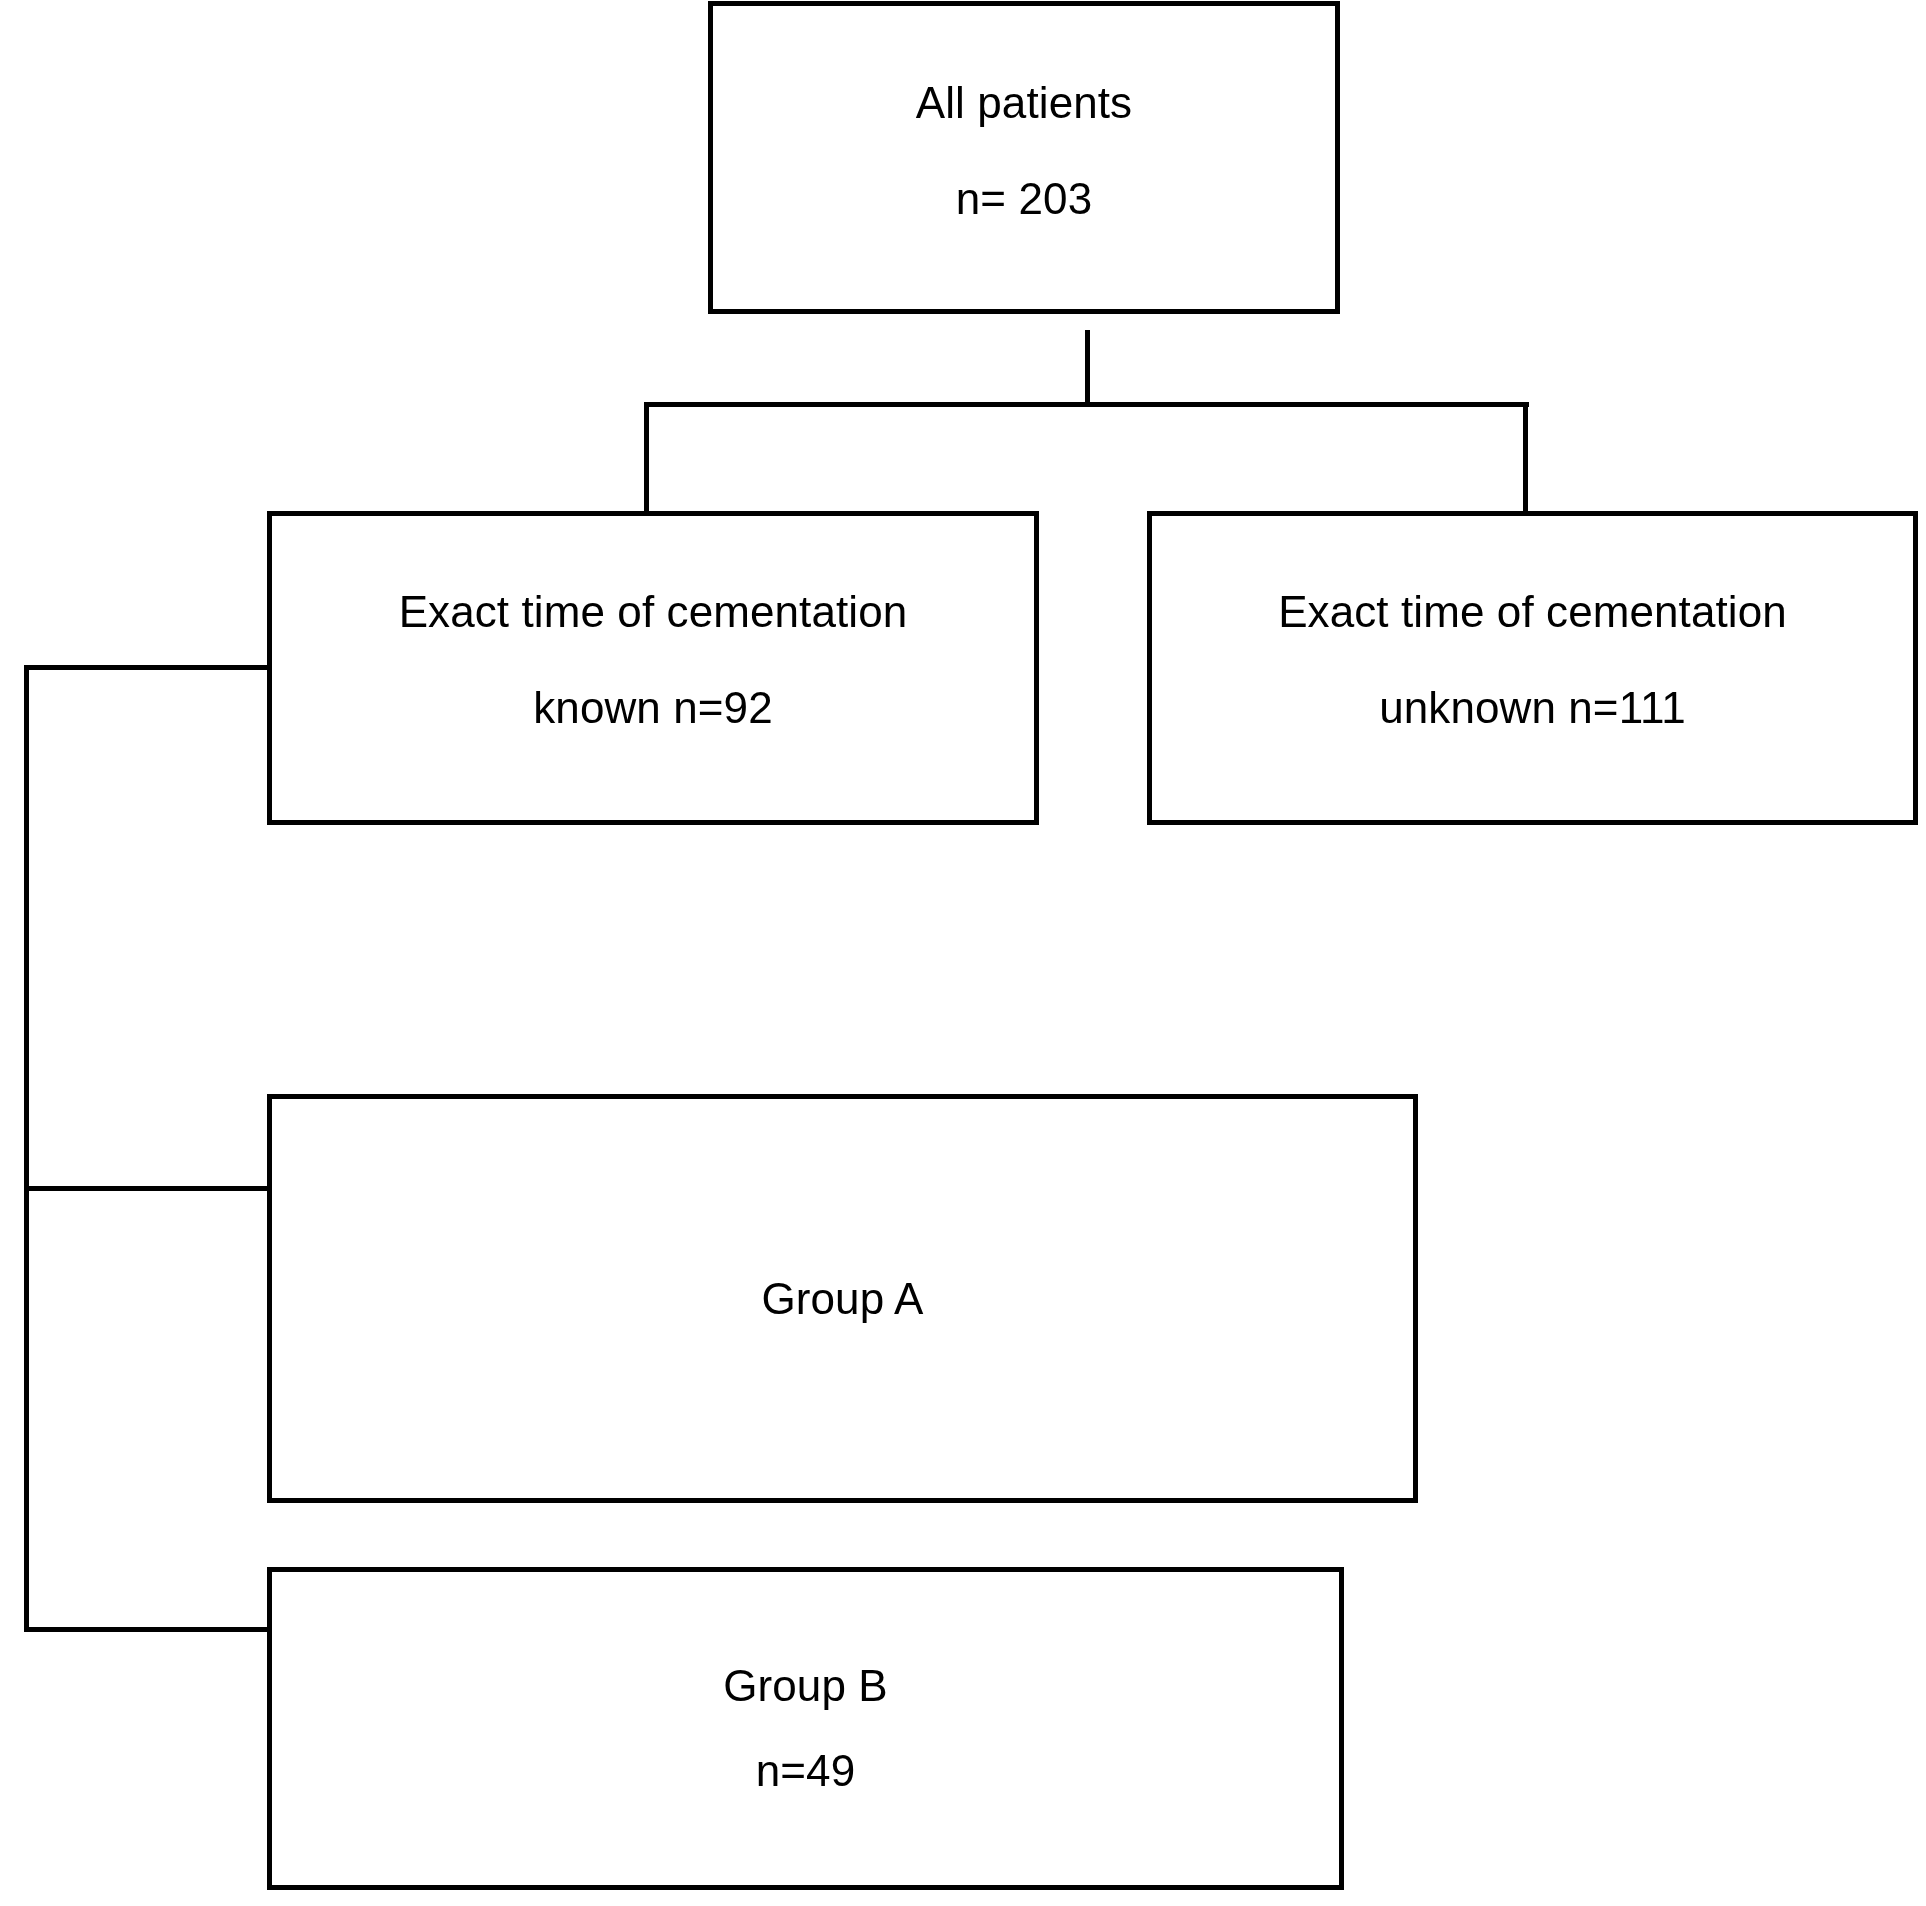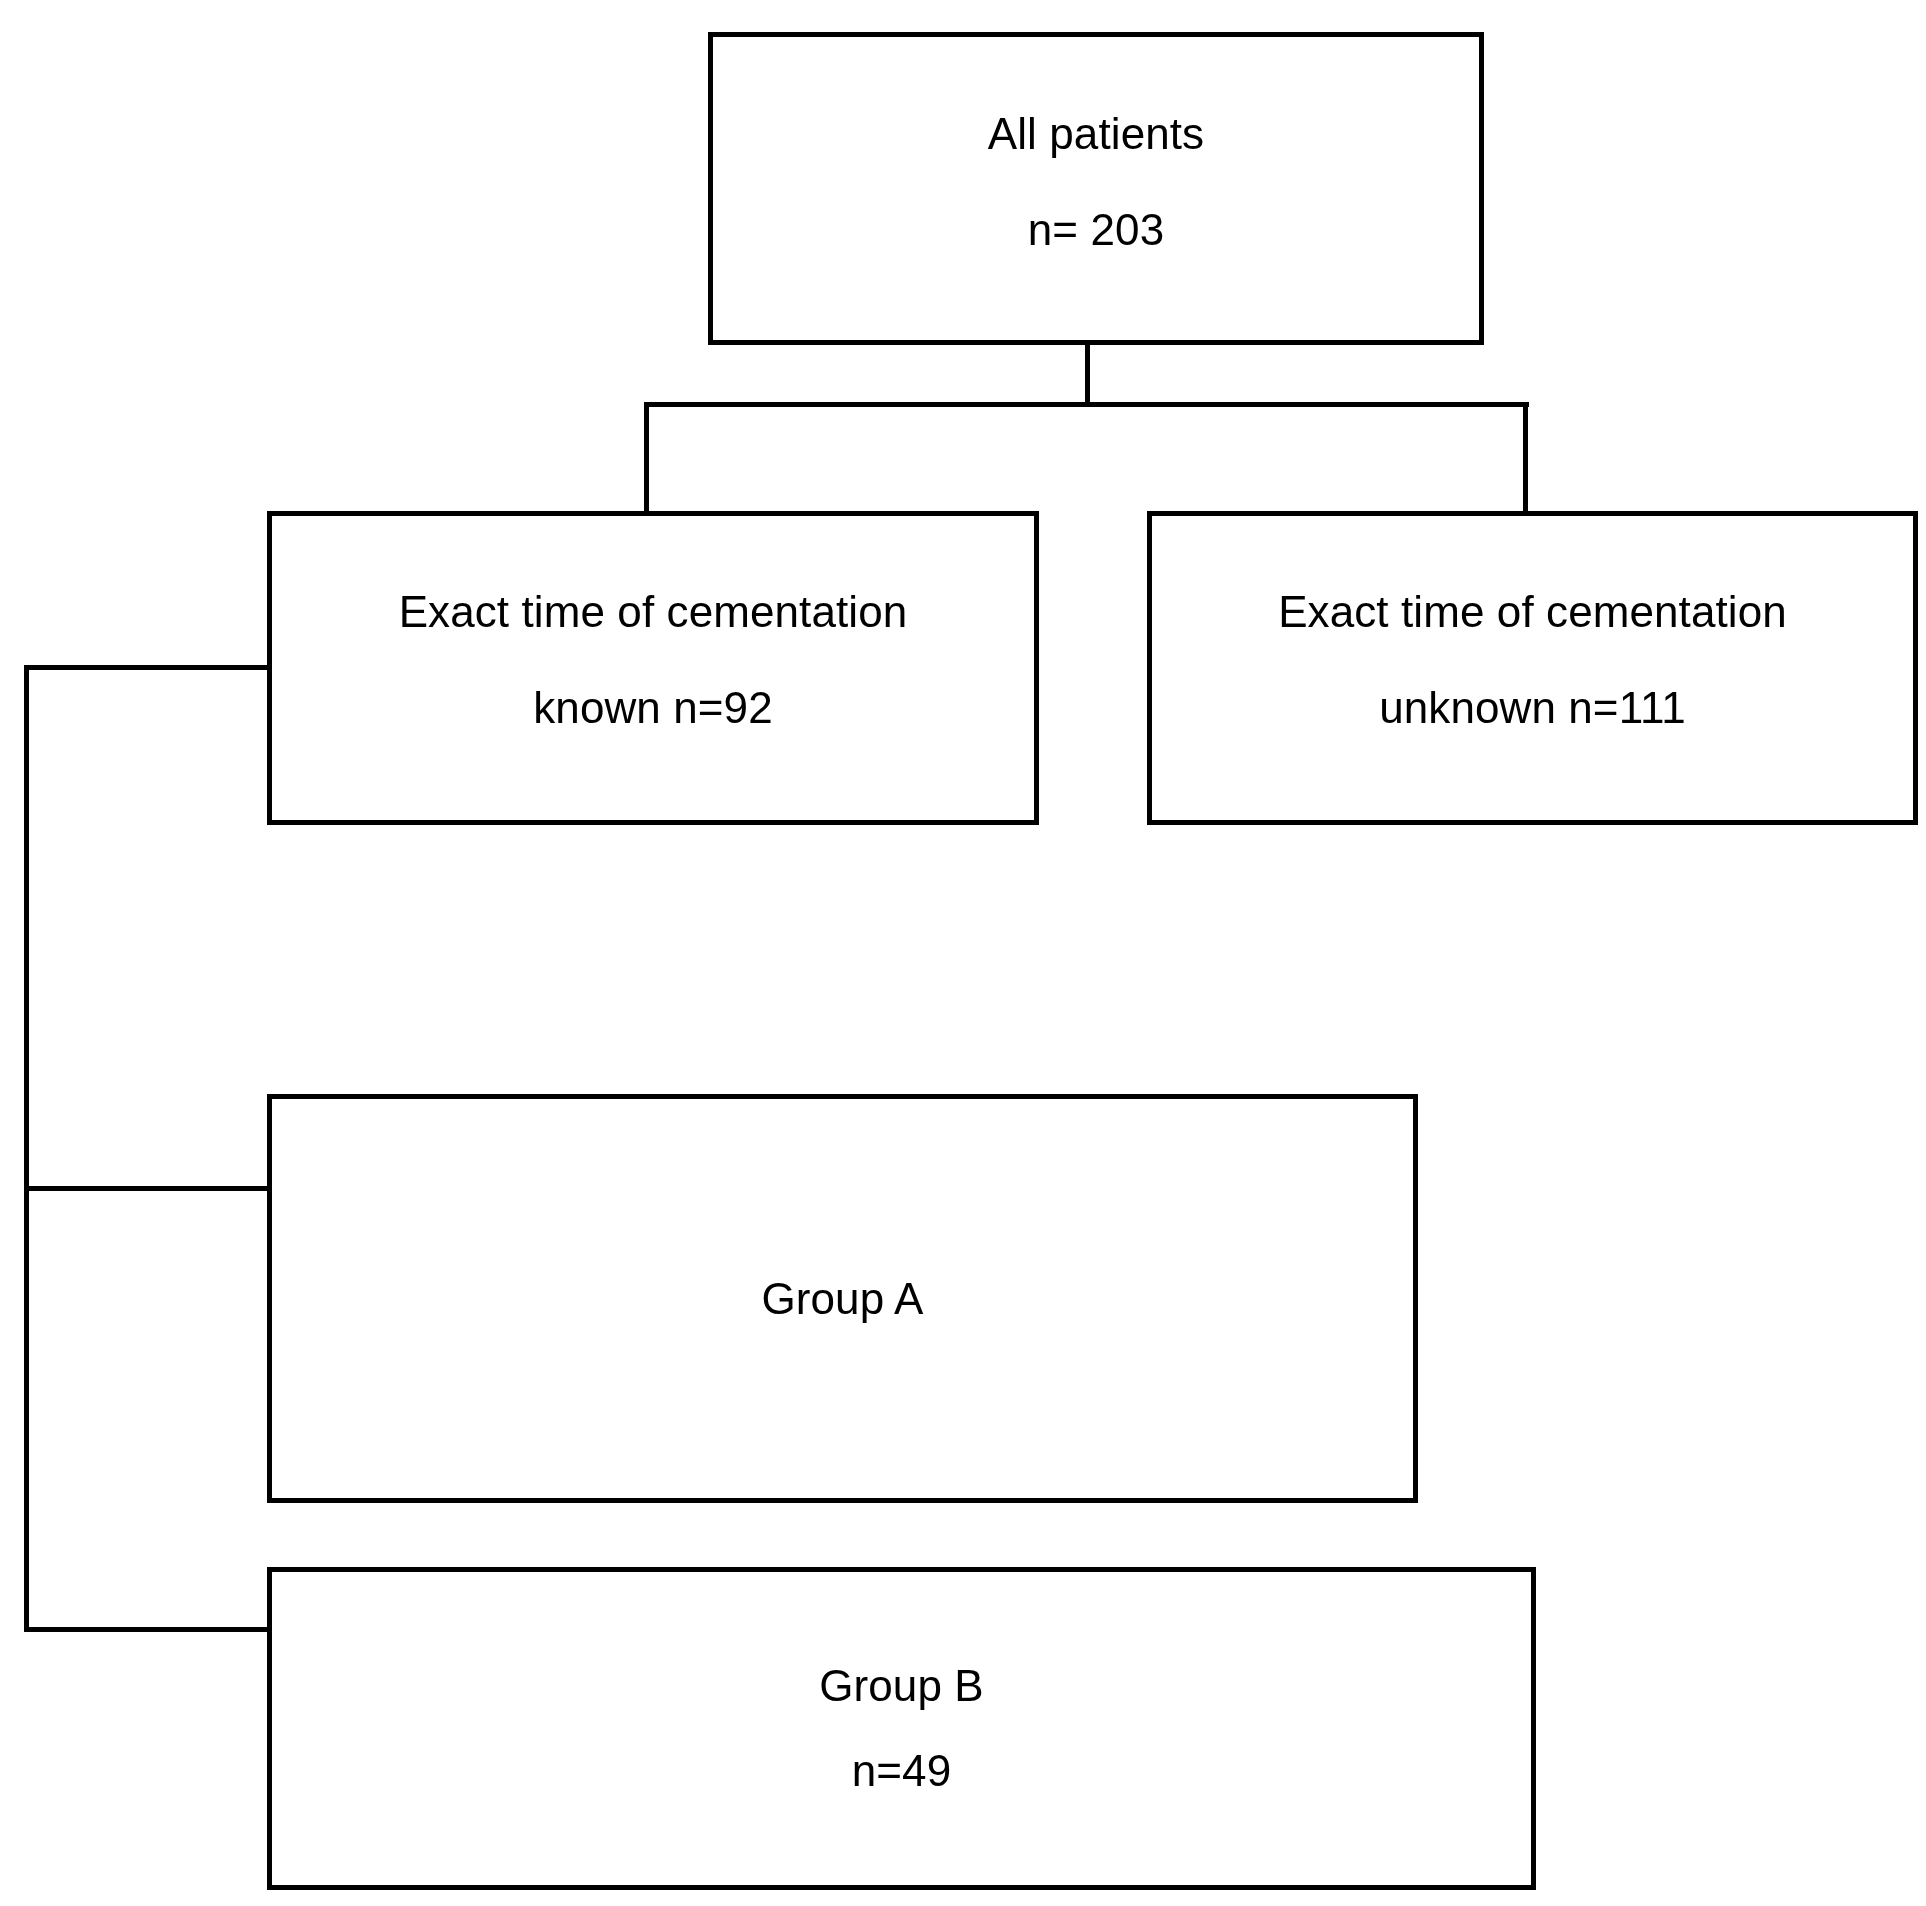--- a/index.html
+++ b/index.html
@@ -47,25 +47,25 @@
   .node-line.gap-top   { margin-top: 44px; }
   .node-line.gap-top-s { margin-top: 33px; }
 
   .node-line sup {
     font-size: 0.58em;
     vertical-align: super;
     line-height: 0;
   }
 
   
-  #box-all-patients      { left: 708px;  top: 32px;   width: 776px; height: 313px; }
+  #box-all-patients      { left: 708px;  top: 1px;   width: 632px; height: 313px; }
   #box-known             { left: 267px;  top: 511px;  width: 772px; height: 314px; }
   #box-unknown           { left: 1147px; top: 511px;  width: 771px; height: 314px; }
   #box-group-a           { left: 267px;  top: 1094px; width: 1151px; height: 409px; }
-  #box-group-b           { left: 267px;  top: 1567px; width: 1269px; height: 323px; }
+  #box-group-b           { left: 267px;  top: 1567px; width: 1077px; height: 323px; }
 
   
   #box-all-patients .stack { margin-top: -12.8px; }
   #box-known .stack,
   #box-unknown .stack      { margin-top: -15.6px; }
   #box-group-a .stack,
   #box-group-b .stack      { margin-top: 0px; }
 
   .stack { width: 100%; }
 

